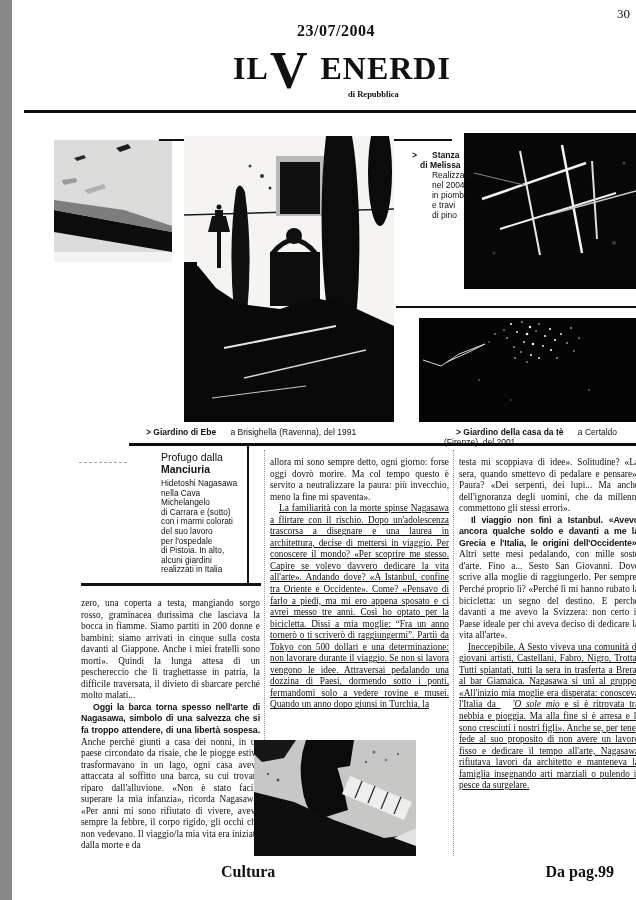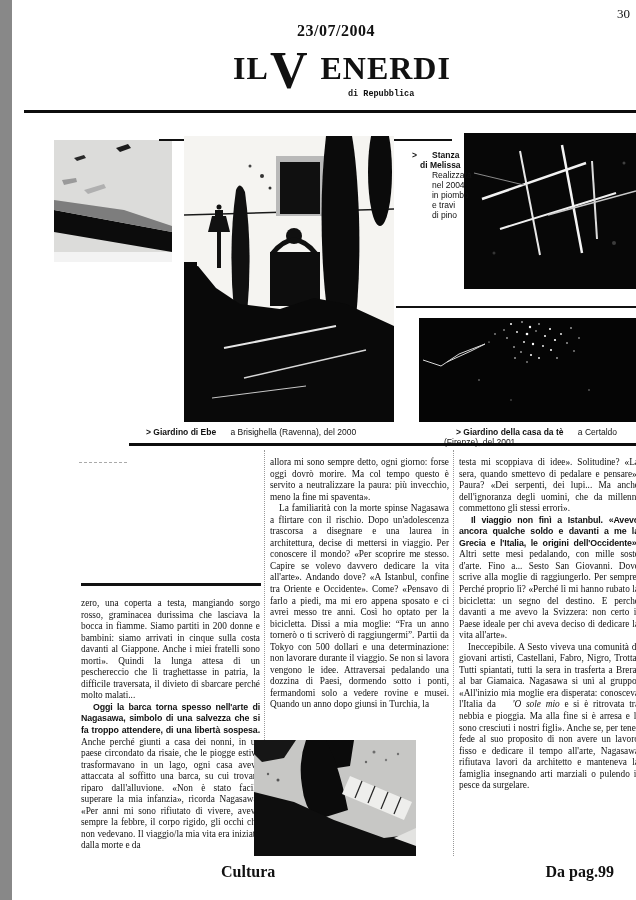--- a/index.html
+++ b/index.html
@@ -8,21 +8,21 @@
   [data-name]{box-sizing:border-box;margin-left:12px;}
 
   
   .pagenum{position:absolute;top:6px;right:18px;font-size:13px;}
   .date{position:absolute;top:22px;left:0;right:0;text-align:center;
         font-weight:bold;font-size:16px;letter-spacing:.5px;}
   .masthead{position:absolute;top:42px;left:0;right:0;height:58px;text-align:center;font-weight:bold;}
   .m-il{font-size:32px;letter-spacing:1px;}
   .m-v{display:inline-block;font-size:52px;line-height:.75;transform:translateY(9px);margin:0 1px;}
   .m-rest{font-size:32px;letter-spacing:1px;}
-  .m-sub{position:absolute;top:47px;left:calc(50% - 44px);font-family:Liberation Mono, monospace;
+  .m-sub{position:absolute;top:47px;left:calc(50% - 44px);font-family:Liberation Serif, serif;
          font-weight:bold;font-size:8.5px;letter-spacing:0;padding-left:44px;}
   .issue{position:absolute;top:92px;left:0;right:0;text-align:center;font-weight:bold;font-size:16px;}
   .rule-top{position:absolute;top:110px;left:0;width:636px;height:3px;background:#0d0d0d;}
 
   
   .photo{position:absolute;overflow:hidden;}
   .ph-quarry{left:30px;top:140px;width:118px;height:122px;}
   .ph-ebe{left:160px;top:136px;width:210px;height:286px;}
   .ph-melissa{left:440px;top:133px;width:182px;height:156px;}
   .ph-certaldo{left:395px;top:318px;width:227px;height:104px;}
@@ -52,21 +52,21 @@
   .sidebar .s-cap{padding-left:18px;font-size:8.3px;line-height:9.6px;}
   .sidebar-bottom-rule{position:absolute;left:57px;top:583px;width:180px;height:2.5px;background:#111;}
   .edge-dashes{position:absolute;left:55px;top:462px;width:48px;border-top:1px dashed #aaa;}
 
   
   .colsep{position:absolute;top:450px;height:406px;border-left:1px dotted #999;}
   .sep1{left:240px;}
   .sep2{left:429px;}
   .col{position:absolute;font-size:9.3px;line-height:11.55px;text-align:justify;}
   .col p{margin:0;}
-  .col p.ind{text-indent:9px;}
+  .col p.ind{text-indent:9px;text-decoration:underline;}
   .col .lead{font-family:"Liberation Sans","DejaVu Sans",sans-serif;font-weight:bold;font-size:8.8px;letter-spacing:-.1px;}
   .col .it{font-style:italic;}
   .col1{left:57px;top:598px;width:179px;}
   .col2{left:246px;top:457px;width:179px;}
   .col3{left:435px;top:457px;width:180px;}
   .endmark{float:right;font-size:8px;line-height:11.55px;}
 
   
   .foot{position:absolute;top:863px;font-weight:bold;font-size:16px;}
   .foot-section{left:197px;}
@@ -194,27 +194,40 @@
       <b class="pre" data-name="caption-melissa-title">Stanza
 di Melissa</b>
       <span class="pre" style="display:block" data-name="caption-melissa-text">Realizzata
 nel 2004
 in piombo
 e travi
 di pino</span>
     </span>
   </div>
 
-  <div class="cap cap-ebe" data-name="caption-giardino-di-ebe"><b data-name="caption-ebe-title">&gt; Giardino di Ebe</b><span data-name="caption-ebe-text"> a Brisighella (Ravenna), del 2000</span></div>
+  <div class="cap cap-ebe" data-name="caption-giardino-di-ebe"><b data-name="caption-ebe-title">&gt; Giardino di Ebe</b><span data-name="caption-ebe-text"> a Brisighella (Ravenna), del 1991</span></div>
 
   <div class="cap cap-certaldo" data-name="caption-giardino-casa-da-te"><b data-name="caption-certaldo-title">&gt; Giardino della casa da tè</b><span data-name="caption-certaldo-text"> a Certaldo (Firenze), del 2001</span></div>
 
   <div class="rule-photos-bottom" data-name="collage-bottom-rule"></div>
 
   <div class="edge-dashes" data-name="scan-artifact-dashes"></div>
+  <div class="sidebar" data-name="sidebar-box">
+    <div class="kicker" data-name="kicker"><span data-name="kicker-regular">Profugo dalla </span><b data-name="kicker-bold">Manciuria</b></div>
+    <div class="s-cap pre" data-name="sidebar-caption">Hidetoshi Nagasawa
+nella Cava
+Michelangelo
+di Carrara e (sotto)
+con i marmi colorati
+del suo lavoro
+per l'ospedale
+di Pistoia. In alto,
+alcuni giardini
+realizzati in Italia</div>
+  </div>
   <div class="sidebar-bottom-rule" data-name="sidebar-bottom-rule"></div>
 
   <div class="colsep sep1" data-name="column-separator-1"></div>
   <div class="colsep sep2" data-name="column-separator-2"></div>
 
   <div class="col col1" data-name="article-column-1">
     <p data-name="paragraph">zero, una coperta a testa, mangiando sorgo rosso, graminacea durissima che lasciava la bocca in fiamme. Siamo partiti in 200 donne e bambini: siamo arrivati in cinque sulla costa davanti al Giappone. Anche i miei fratelli sono morti». Quindi la lunga attesa di un peschereccio che li traghettasse in patria, la difficile traversata, il divieto di sbarcare perché molto malati...</p>
     <p data-name="paragraph"><span class="lead" data-name="bold-lead">Oggi la barca torna spesso nell'arte di Nagasawa, simbolo di una salvezza che si fa troppo attendere, di una libertà sospesa.</span><span> Anche perché giunti a casa dei nonni, in un paese circondato da risaie, che le piogge estive trasformavano in un lago, ogni casa aveva attaccata al soffitto una barca, su cui trovare riparo dall'alluvione. «Non è stato facile superare la mia infanzia», ricorda Nagasawa. «Per anni mi sono rifiutato di vivere, avevo sempre la febbre, il corpo rigido, gli occhi che non vedevano. Il viaggio/la mia vita era iniziato dalla morte e da</span></p>
   </div>
 

